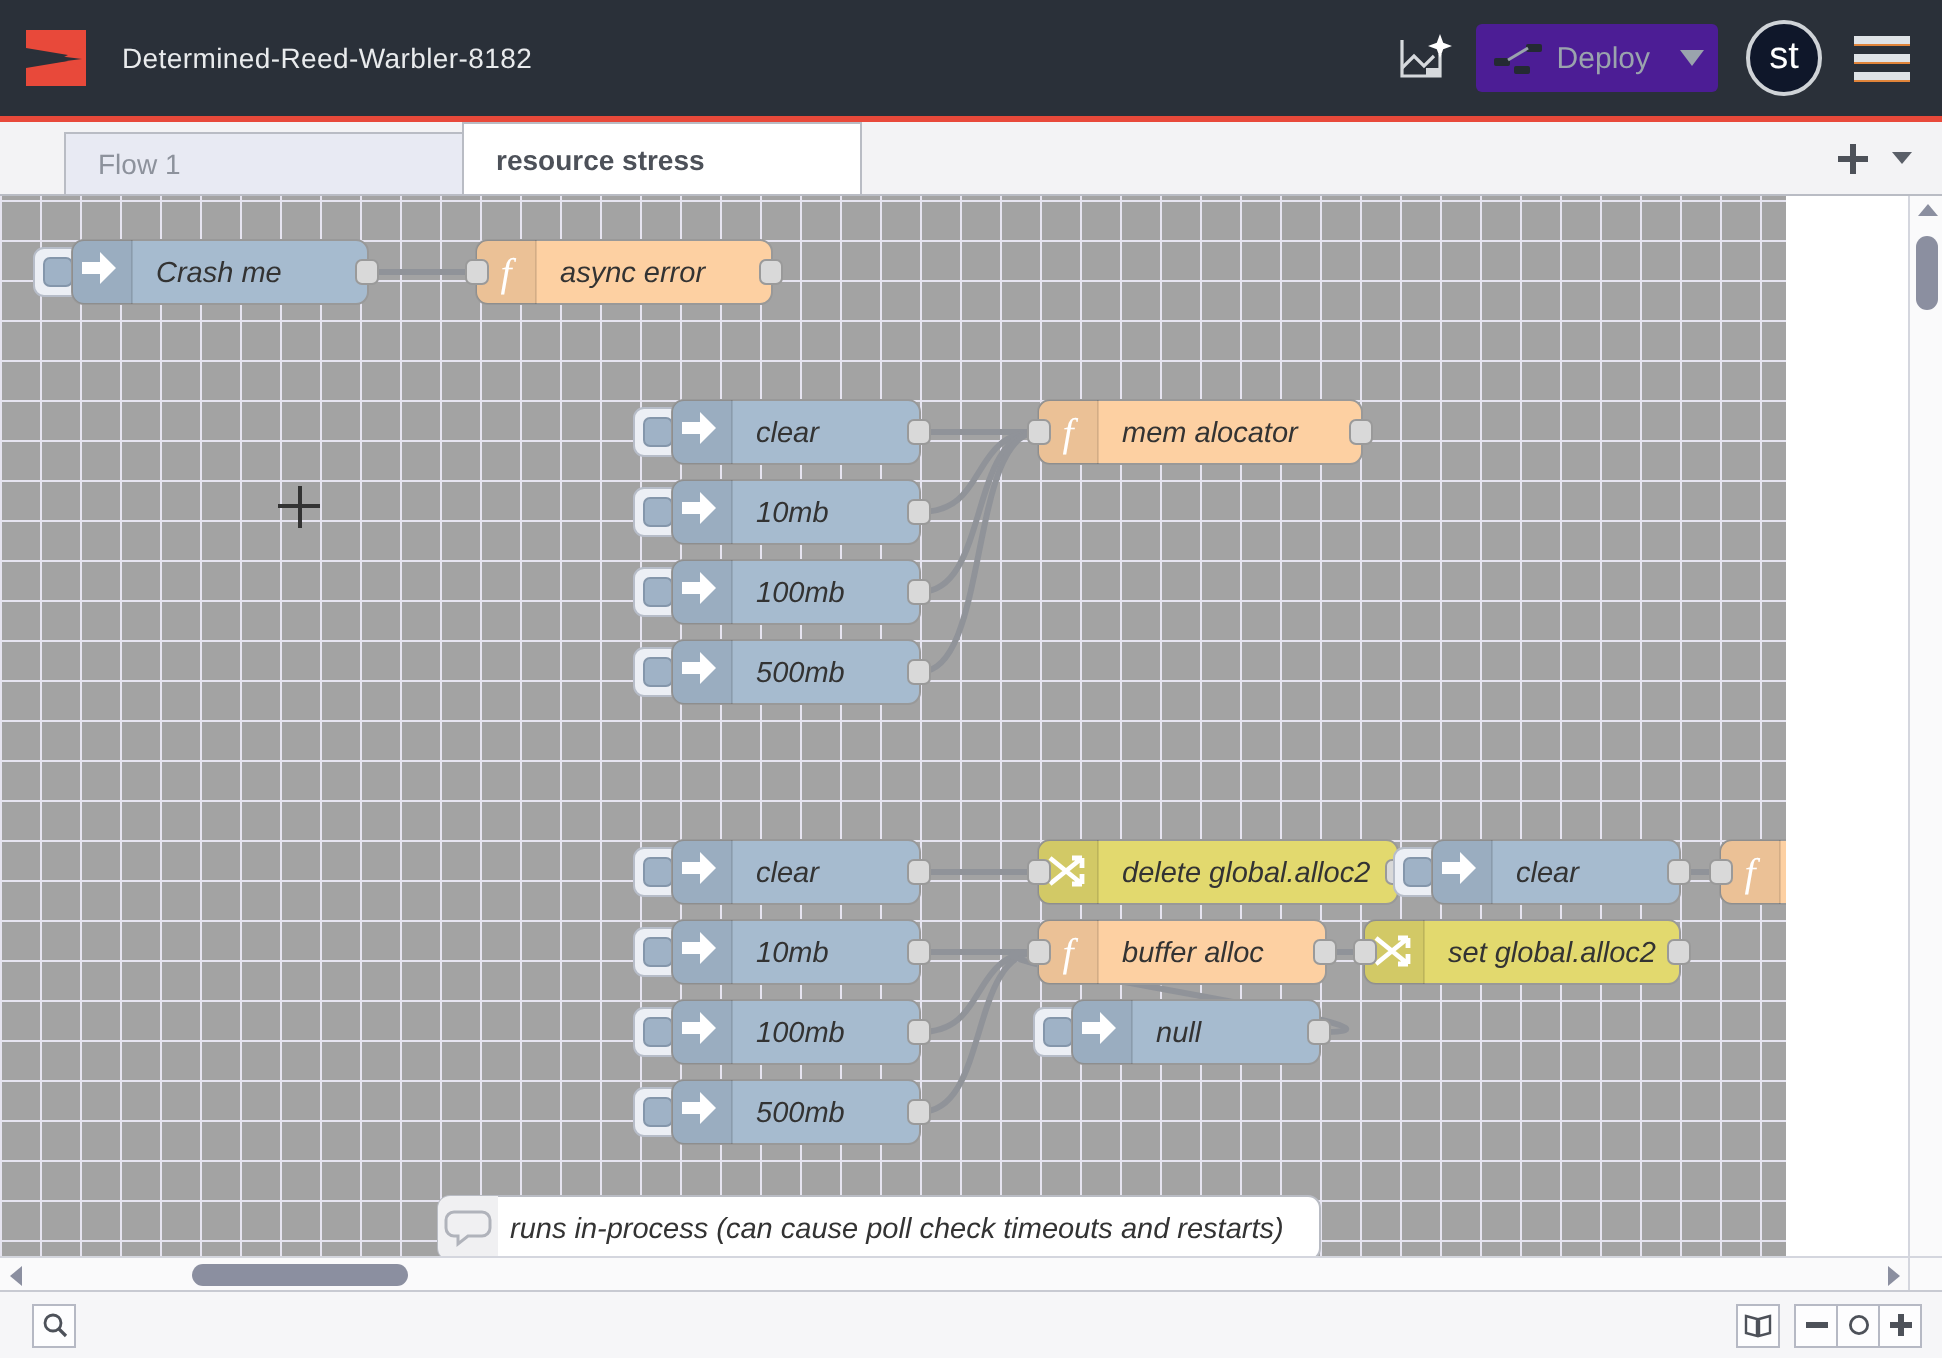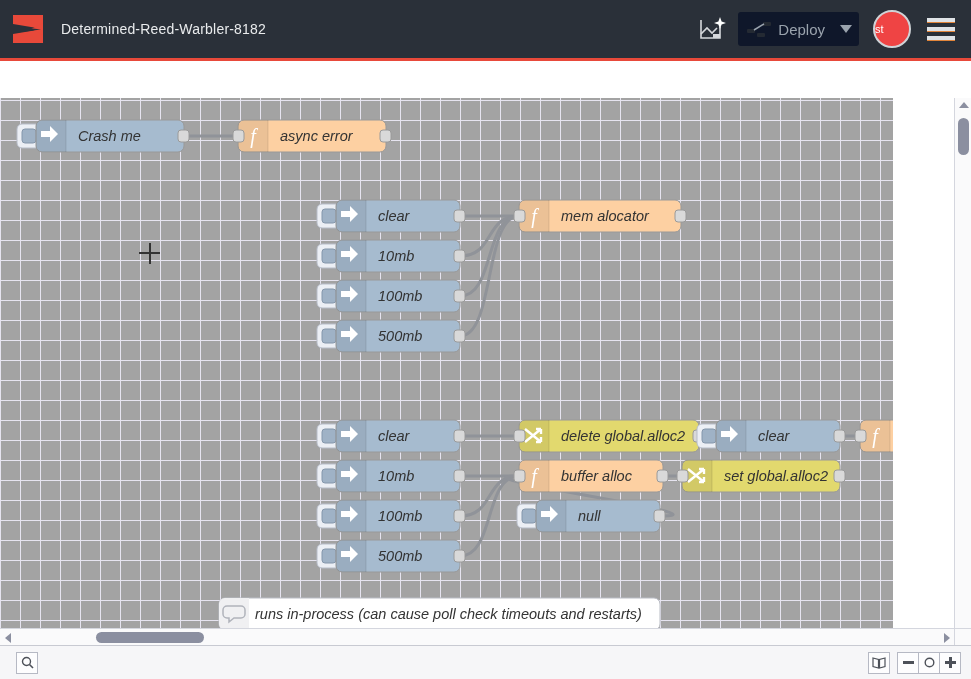--- a/index.html
+++ b/index.html
@@ -27,33 +27,33 @@
     color: #e9ebed; font-size: 14px; letter-spacing: .2px;
     white-space: nowrap; flex: 0 0 auto;
   }
   .header-spacer { flex: 1 1 auto; }
   .hdr-icon-btn {
     width: 40px; height: 40px; margin-right: 6px;
     display: flex; align-items: center; justify-content: center;
     flex: 0 0 auto;
   }
   .deploy-btn {
-    height: 34px; background: #0f172a; border-radius: 3px;
+    height: 34px; background: #4c1d95; border-radius: 3px;
     display: flex; align-items: center; flex: 0 0 auto;
     margin-right: 14px; padding: 0 2px 0 8px;
   }
   .deploy-icon { width: 28px; height: 20px; display:block; margin-right: 2px;}
   .deploy-label { color: #9aa3ad; font-size: 15px; padding: 0 10px 0 2px; }
   .deploy-caret { width: 22px; text-align: center; }
   .deploy-caret svg { display:block; margin: 0 auto; }
   .avatar {
     width: 38px; height: 38px; border-radius: 50%;
-    background: #ef4444; border: 2px solid #cfd3d7;
-    color: #fff; font-size: 11px; display: flex;
-    align-items: center; 
+    background: #0f172a; border: 2px solid #cfd3d7;
+    color: #fff; font-size: 19px; display: flex;
+    align-items: center; justify-content: center;
     flex: 0 0 auto; margin-right: 16px;
   }
   .hamburger { width: 28px; margin-right: 16px; flex: 0 0 auto; }
   .hamburger .bar {
     height: 5px; background: #dfe3e7; margin-bottom: 4px;
     border-bottom: 1px solid #e0843a;
   }
   .hamburger .bar:last-child { margin-bottom: 0; }
 
   
@@ -208,20 +208,40 @@
       <span>st</span>
     </div>
 
     <div class="hamburger">
       <div class="bar"></div>
       <div class="bar"></div>
       <div class="bar"></div>
     </div>
   </div>
 
+  <div class="tabbar">
+    <div class="tab inactive">
+      <span>Flow 1</span>
+    </div>
+    <div class="tab active">
+      <span>resource stress</span>
+    </div>
+    <div class="tabbar-spacer"></div>
+    <div class="tab-action">
+      <svg width="15" height="15" viewBox="0 0 15 15">
+        <rect x="6" y="0" width="3" height="15" fill="#4d5159"></rect>
+        <rect x="0" y="6" width="15" height="3" fill="#4d5159"></rect>
+      </svg>
+    </div>
+    <div class="tab-action caret">
+      <svg width="10" height="6" viewBox="0 0 10 6">
+        <path d="M0 0 L10 0 L5 6 Z" fill="#5a5f68"></path>
+      </svg>
+    </div>
+  </div>
 
   <div class="canvas-wrap">
     <div class="canvas">
       <svg class="nodes-svg" id="nodes-svg" width="971" height="545">
           <g>
             <path d="M184 38 C219 38, 203 38, 238 38" stroke="#909399" stroke-width="3" fill="none" stroke-linecap="round"></path>
             <path d="M460 118 C495 118, 484 118, 519 118" stroke="#909399" stroke-width="3" fill="none" stroke-linecap="round"></path>
             <path d="M460 158 C495 158, 484 118, 519 118" stroke="#909399" stroke-width="3" fill="none" stroke-linecap="round"></path>
             <path d="M460 198 C495 198, 484 118, 519 118" stroke="#909399" stroke-width="3" fill="none" stroke-linecap="round"></path>
             <path d="M460 238 C495 238, 484 118, 519 118" stroke="#909399" stroke-width="3" fill="none" stroke-linecap="round"></path>

